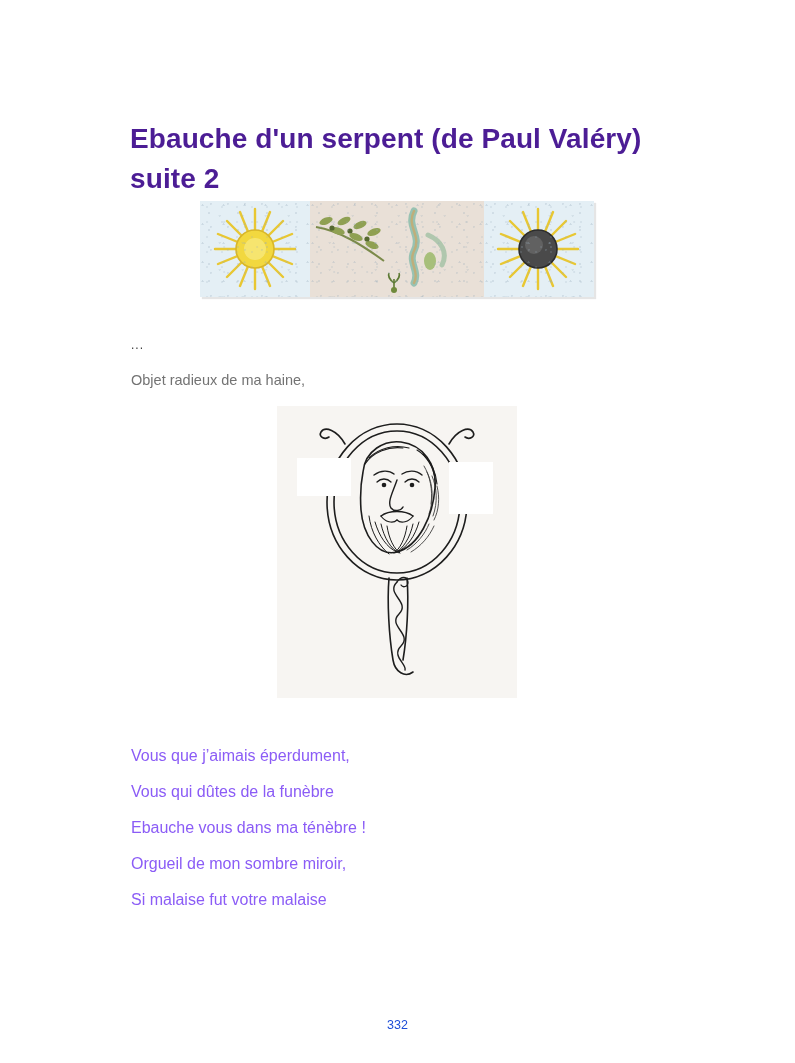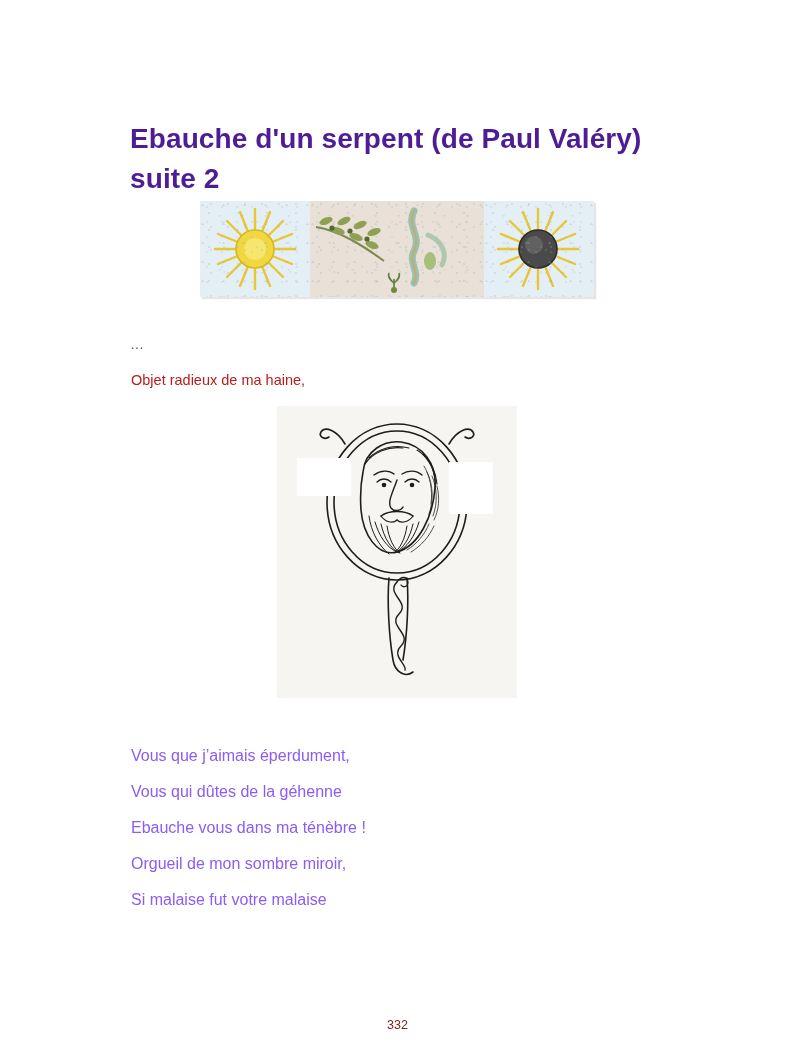--- a/index.html
+++ b/index.html
@@ -82,42 +82,42 @@
     top: 338px;
     font-size: 12px;
     color: #3a3a3a;
     letter-spacing: 1px;
   }
   .line-intro {
     position: absolute;
     left: 131px;
     top: 372px;
     font-size: 14.5px;
-    color: #b91c1c;
+    color: #737373;
   }
   .stanza {
     position: absolute;
     left: 131px;
     top: 738px;
     width: 500px;
   }
   .stanza .verse {
     font-size: 16px;
     line-height: 36px;
     color: #8b5cf6;
     white-space: nowrap;
   }
   .page-number {
     position: absolute;
     left: 0;
     right: 0;
     top: 1018px;
     text-align: center;
     font-size: 12.5px;
-    color: #7f1d1d;
+    color: #1d4ed8;
   }
 </style>
 </head>
 <body>
 
 <div class="page">
 
   <h1 class="page-title">Ebauche d'un serpent (de Paul Valéry) suite 2</h1>
 
   <div class="banner">
@@ -275,21 +275,21 @@
         </g>
       </g>
 
       <rect x="20" y="52" width="54" height="38" fill="#ffffff"></rect>
       <rect x="172" y="56" width="44" height="52" fill="#ffffff"></rect>
     </svg>
   </div>
 
   <div class="stanza">
     <div class="verse">Vous que j’aimais éperdument,</div>
-    <div class="verse">Vous qui dûtes de la géhenne</div>
+    <div class="verse">Vous qui dûtes de la funèbre</div>
     <div class="verse">Ebauche vous dans ma ténèbre !</div>
     <div class="verse">Orgueil de mon sombre miroir,</div>
     <div class="verse">Si malaise fut votre malaise</div>
   </div>
 
   <div class="page-number">332</div>
 
 </div>
 
 </body></html>

